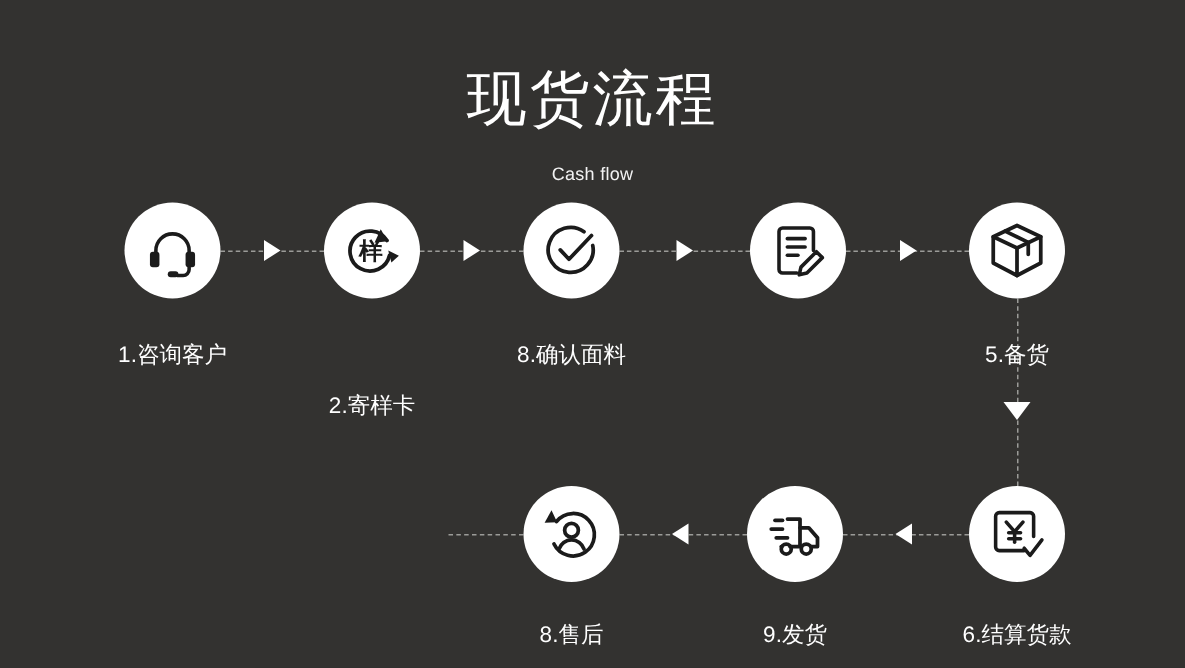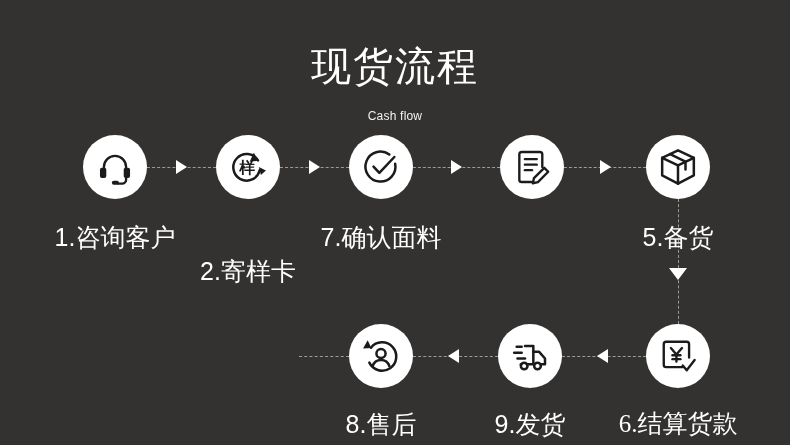--- a/index.html
+++ b/index.html
@@ -94,21 +94,21 @@
     justify-content: center;
   }
   .node .disc svg {
     display: block;
   }
 
   
   .step-label {
     position: absolute;
     color: #ffffff;
-    font-size: 25px;
+    font-size: 15px;
     line-height: 24px;
     white-space: nowrap;
     text-align: center;
     transform: translateX(-50%);
     letter-spacing: 0px;
   }
 </style>
 </head>
 <body>
 
@@ -172,21 +172,21 @@
   <div class="node" style="left:349px; top:135px;">
     <div class="disc">
       <span>
         <svg width="40" height="40" viewBox="0 0 48 48" fill="none" stroke="#1b1b1b" stroke-width="3" stroke-linecap="round" stroke-linejoin="round">
           <path d="M41 20 a18 18 0 1 1 -7 -11"></path>
           <path d="M15 23.5 L22 31 L40 12"></path>
         </svg>
       </span>
     </div>
   </div>
-  <div class="step-label" style="left:381px; top:225px;">7.确认面料</div>
+  <div class="step-label" style="left:381px; top:225px;">8.确认面料</div>
 
   <div class="node" style="left:500px; top:135px;">
     <div class="disc">
       <span>
         <svg width="38" height="38" viewBox="0 0 48 48" fill="none" stroke="#1b1b1b" stroke-width="3" stroke-linecap="round" stroke-linejoin="round">
           <path d="M37 24 V8 a3 3 0 0 0 -3 -3 H11 a3 3 0 0 0 -3 3 v32 a3 3 0 0 0 3 3 h12"></path>
           <path d="M15 14 h15"></path>
           <path d="M15 21 h15"></path>
           <path d="M15 28 h9"></path>
           <path d="M39.5 25 l5 5 -13 13 -6.5 1.5 1.5 -6.5 z"></path>
@@ -216,21 +216,21 @@
           <path d="M38 26 V9 a3 3 0 0 0 -3 -3 H9 a3 3 0 0 0 -3 3 v26 a3 3 0 0 0 3 3 h21"></path>
           <path d="M15 14 L22 22 L29 14"></path>
           <path d="M17 23 h10"></path>
           <path d="M17 28 h10"></path>
           <path d="M22 22 v9"></path>
           <path d="M30 36 L35 42 L45 29"></path>
         </svg>
       </span>
     </div>
   </div>
-  <div class="step-label" style="left:678px; top:412px;font-family:Liberation Serif, serif;">6.结算货款</div>
+  <div class="step-label" style="left:678px; top:412px;">6.结算货款</div>
 
   <div class="node" style="left:498px; top:324px;">
     <div class="disc">
       <span>
         <svg width="40" height="40" viewBox="0 0 48 48" fill="none" stroke="#1b1b1b" stroke-width="3" stroke-linecap="round" stroke-linejoin="round">
           <path d="M18 12 h10 v22 h-8"></path>
           <path d="M28 19 h7 l7 8 v7 h-5"></path>
           <circle cx="17" cy="36" r="4"></circle>
           <circle cx="33" cy="36" r="4"></circle>
           <path d="M13 34 h0.5"></path>

